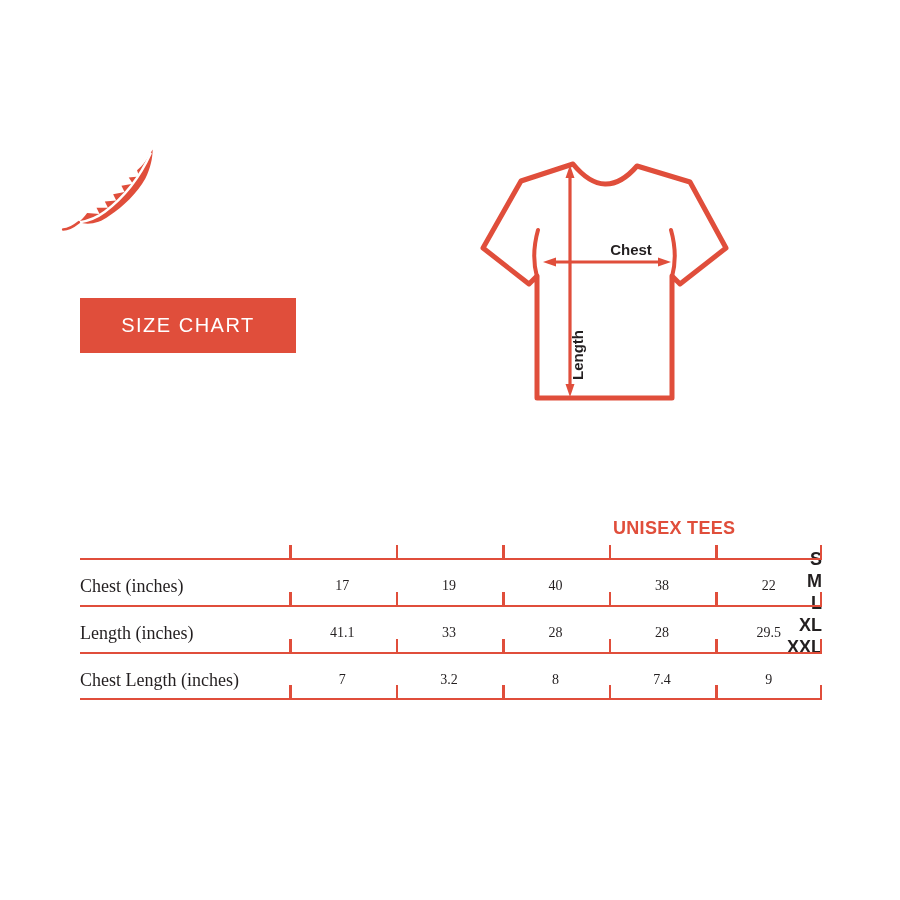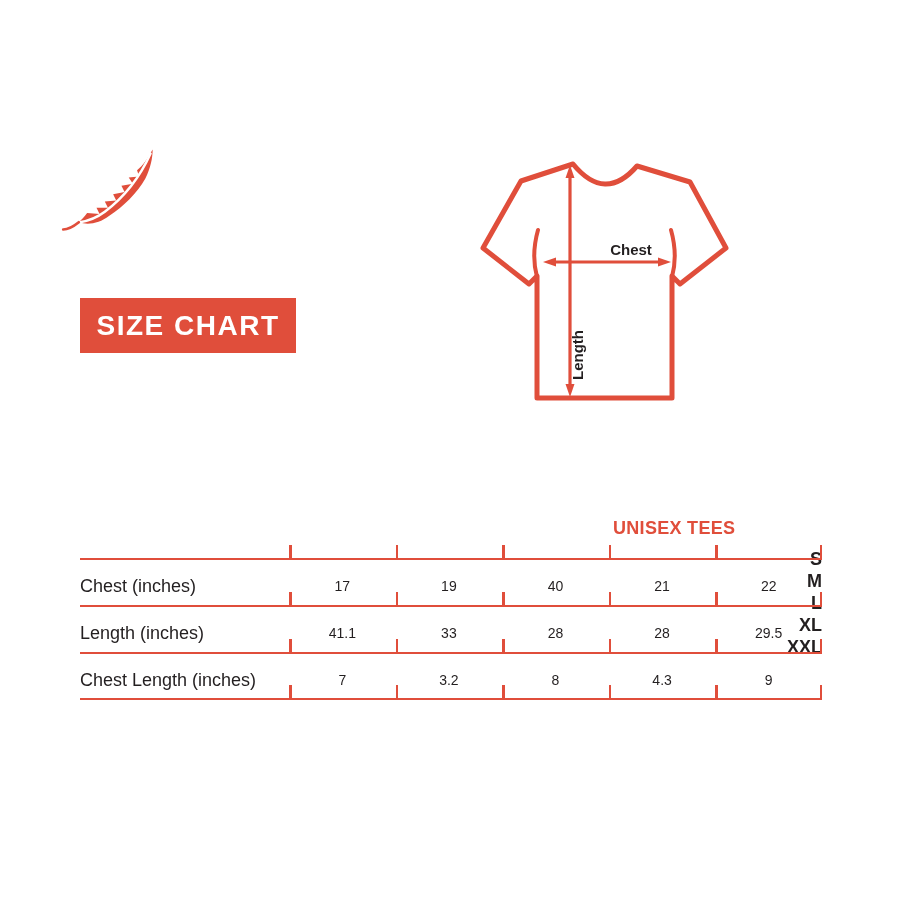--- a/index.html
+++ b/index.html
@@ -13,21 +13,21 @@
     font-family:"Liberation Sans","DejaVu Sans",sans-serif;
     color:var(--text_dark);overflow:hidden;
   }
   svg{display:block;}
   
   .banner{
     position:absolute;left:80px;top:298px;width:216px;height:55px;
     background:var(--accent);display:flex;align-items:center;justify-content:center;
   }
   .banner span{
-    color:var(--white);font-size:28px;font-weight:bold;letter-spacing:1.5px;
+    color:var(--white);font-size:20px;font-weight:normal;letter-spacing:1.5px;
   }
   
   .logo{position:absolute;left:58px;top:138px;}
   .tshirt{position:absolute;left:470px;top:152px;}
   
   .tbl-header{
     position:absolute;left:80px;top:518px;width:742px;height:38px;
     display:flex;align-items:flex-end;flex-direction:column;
   }
   .tbl-title{
@@ -39,21 +39,21 @@
   }
   .sep-line{
     position:absolute;left:80px;width:742px;height:13px;
     border-bottom:2.5px solid var(--accent);
   }
   .sep-line .tick{
     position:absolute;bottom:0;width:2.5px;height:13px;background:var(--accent);
   }
   .tbl-row{
     position:absolute;left:80px;width:742px;height:38px;
-    display:flex;align-items:center;
+    display:flex;align-items:center;font-family:Liberation Serif, serif;
   }
   .row-label{width:209px;font-size:18px;font-weight:500;}
   .val-cell{flex:1;text-align:center;font-size:14px;font-weight:500;}
 </style>
 </head>
 <body>
 
 <div class="canvas">
 
   <svg class="logo" width="104" height="104" viewBox="0 0 100 100">
@@ -110,21 +110,21 @@
         <span class="tick" style="left: 528.5px;"></span>
         <span class="tick" style="left: 635px;"></span>
         <span class="tick" style="left: 739.5px;"></span>
       </div>
 
     <div class="tbl-row" style="top:567px">
       <div class="row-label">Chest (inches)</div>
       <div class="val-cell">17</div>
       <div class="val-cell">19</div>
       <div class="val-cell">40</div>
-      <div class="val-cell">21</div>
+      <div class="val-cell">38</div>
       <div class="val-cell">22</div>
     </div>
 
     <div class="sep-line" style="top:592px">
         <span class="tick" style="left: 209px;"></span>
         <span class="tick" style="left: 315.5px;"></span>
         <span class="tick" style="left: 422px;"></span>
         <span class="tick" style="left: 528.5px;"></span>
         <span class="tick" style="left: 635px;"></span>
         <span class="tick" style="left: 739.5px;"></span>
@@ -146,21 +146,21 @@
         <span class="tick" style="left: 528.5px;"></span>
         <span class="tick" style="left: 635px;"></span>
         <span class="tick" style="left: 739.5px;"></span>
       </div>
 
     <div class="tbl-row" style="top:661px">
       <div class="row-label">Chest Length (inches)</div>
       <div class="val-cell">7</div>
       <div class="val-cell">3.2</div>
       <div class="val-cell">8</div>
-      <div class="val-cell">4.3</div>
+      <div class="val-cell">7.4</div>
       <div class="val-cell">9</div>
     </div>
 
     <div class="sep-line" style="top:685px">
         <span class="tick" style="left: 209px;"></span>
         <span class="tick" style="left: 315.5px;"></span>
         <span class="tick" style="left: 422px;"></span>
         <span class="tick" style="left: 528.5px;"></span>
         <span class="tick" style="left: 635px;"></span>
         <span class="tick" style="left: 739.5px;"></span>

